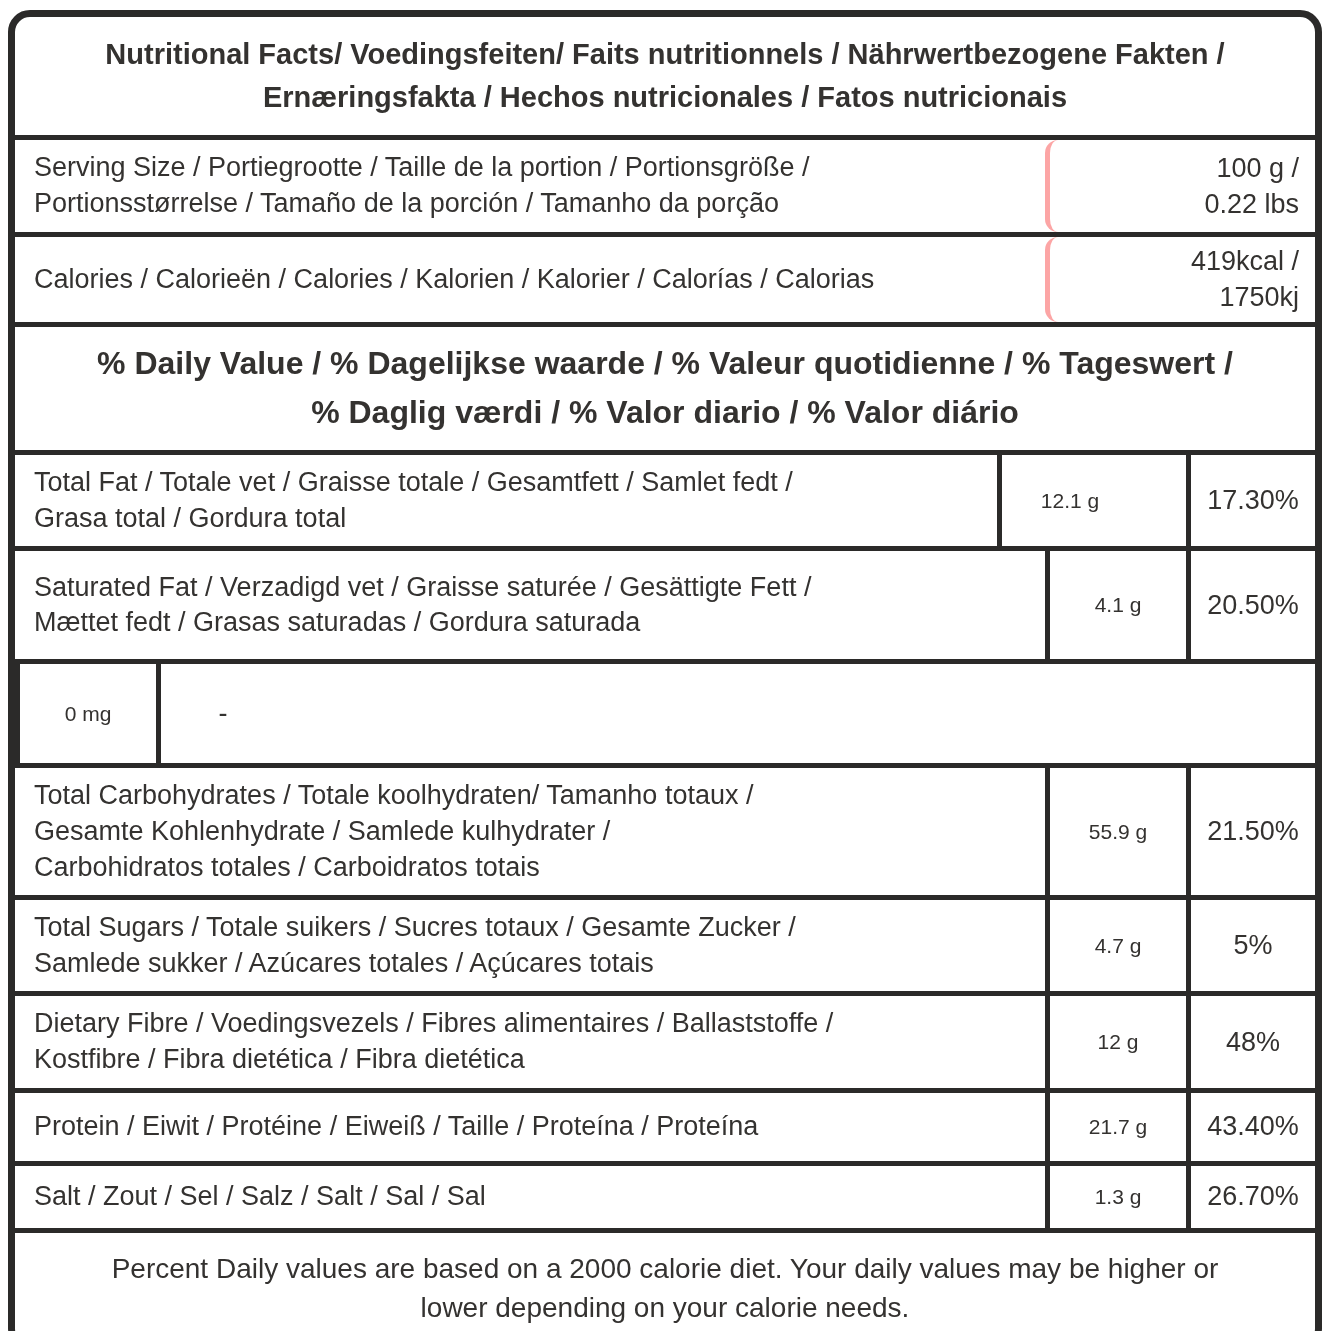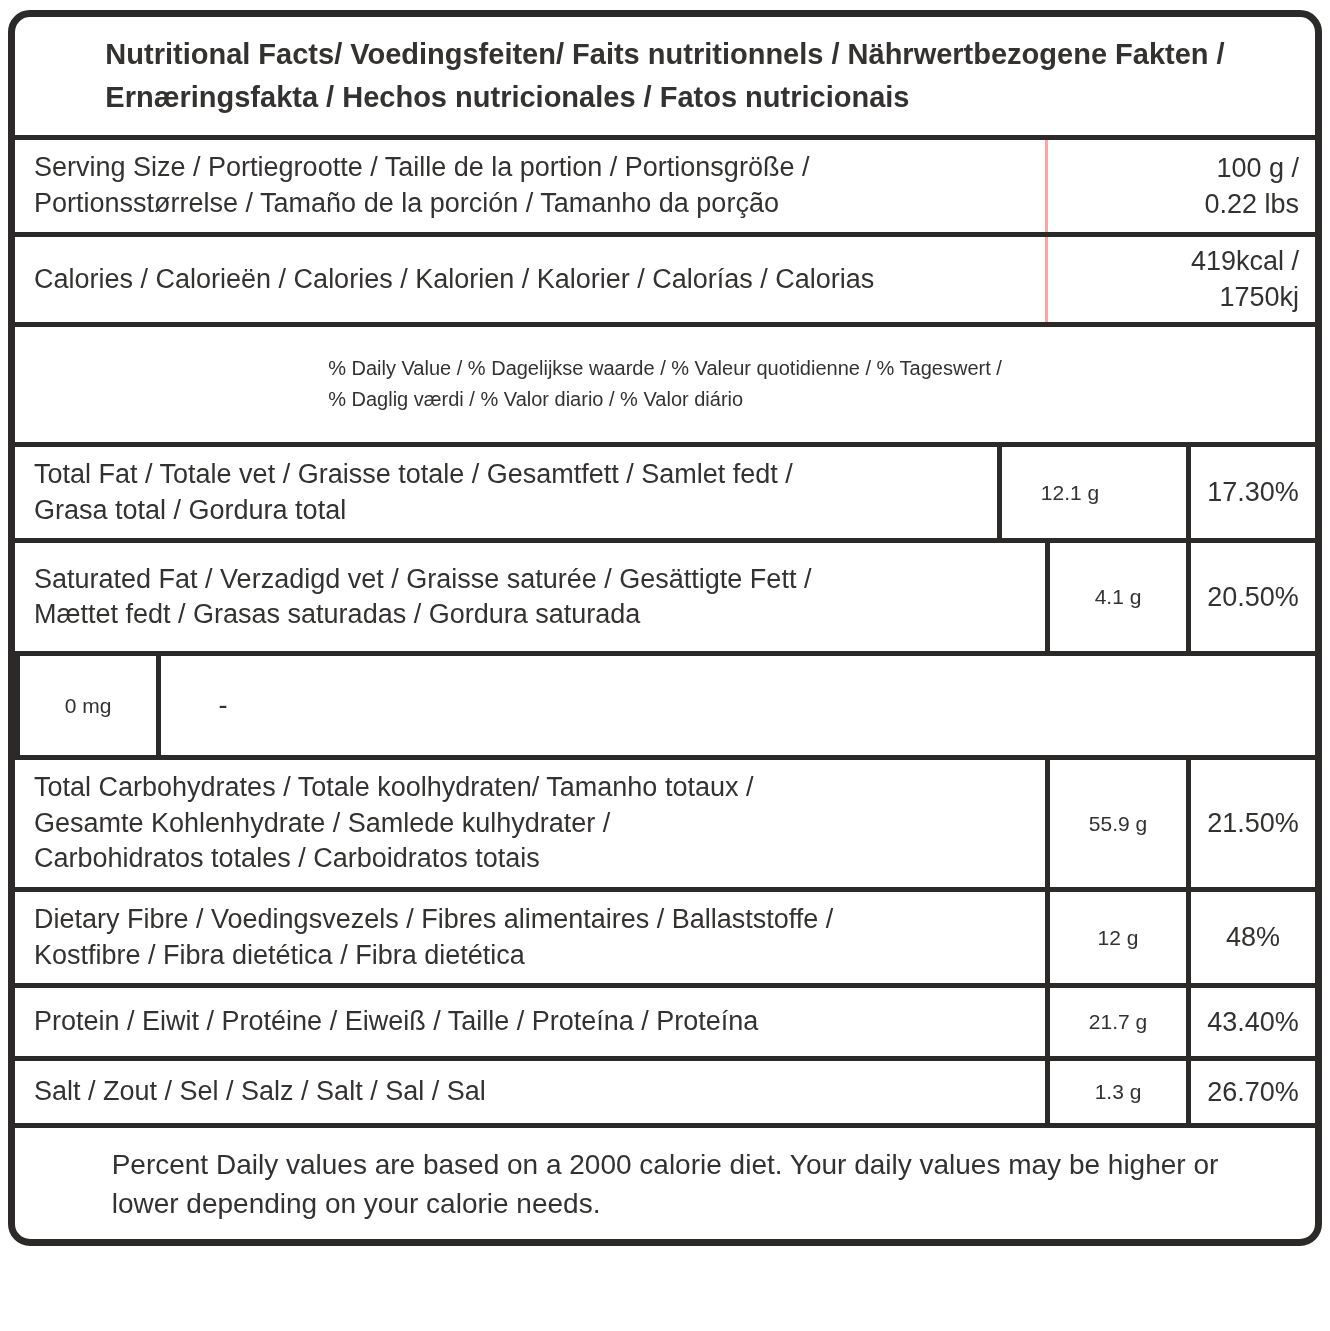--- a/index.html
+++ b/index.html
@@ -52,41 +52,42 @@
     flex: 0 0 129px;
     border-left: 5px solid #2b2a29;
     justify-content: center;
     text-align: left;
     font-size: 27px;
     padding: 6px 4px;
   }
   .value-cell {
     width: 270px;
     flex: 0 0 270px;
-    border-left: 3px solid #fca5a5;
+    border-left: 5px solid #fca5a5;
     justify-content: flex-end;
     text-align: right;
     padding: 6px 16px 6px 6px;
     font-size: 27px;
     line-height: 1.35;
+    border-radius: 13px;
   }
   .full-cell {
     flex: 1 1 auto;
     justify-content: center;
-    text-align: left;
+    text-align: center;
     padding: 12px 18px;
   }
   .title-cell {
     font-weight: bold;
     font-size: 29px;
     line-height: 1.5;
   }
   .dv-cell {
-    font-weight: normal;
-    font-size: 20px;
+    font-weight: bold;
+    font-size: 32px;
     line-height: 1.55;
   }
   .footnote-cell {
     font-size: 28px;
     line-height: 1.4;
   }
   
   .row--title               { min-height: 118px; }
   .row--serving-size        { min-height: 92px;  }
   .row--calories            { min-height: 80px;  }
@@ -145,20 +146,26 @@
       <div class="cell amount-cell">0 mg</div>
       <div class="cell percent-cell">-</div>
     </div>
     <div class="row nutrient-row row--total-carbohydrates">
       <div class="cell label-cell">Total Carbohydrates / Totale koolhydraten/ Tamanho totaux /
 Gesamte Kohlenhydrate / Samlede kulhydrater /
 Carbohidratos totales / Carboidratos totais</div>
       <div class="cell amount-cell">55.9 g</div>
       <div class="cell percent-cell">21.50%</div>
     </div>
+    <div class="row nutrient-row row--total-sugars">
+      <div class="cell label-cell">Total Sugars / Totale suikers / Sucres totaux / Gesamte Zucker /
+Samlede sukker / Azúcares totales / Açúcares totais</div>
+      <div class="cell amount-cell">4.7 g</div>
+      <div class="cell percent-cell">5%</div>
+    </div>
     <div class="row nutrient-row row--dietary-fibre">
       <div class="cell label-cell">Dietary Fibre / Voedingsvezels / Fibres alimentaires / Ballaststoffe /
 Kostfibre / Fibra dietética / Fibra dietética</div>
       <div class="cell amount-cell">12 g</div>
       <div class="cell percent-cell">48%</div>
     </div>
     <div class="row nutrient-row row--protein">
       <div class="cell label-cell">Protein / Eiwit / Protéine / Eiweiß / Taille / Proteína / Proteína</div>
       <div class="cell amount-cell">21.7 g</div>
       <div class="cell percent-cell">43.40%</div>

